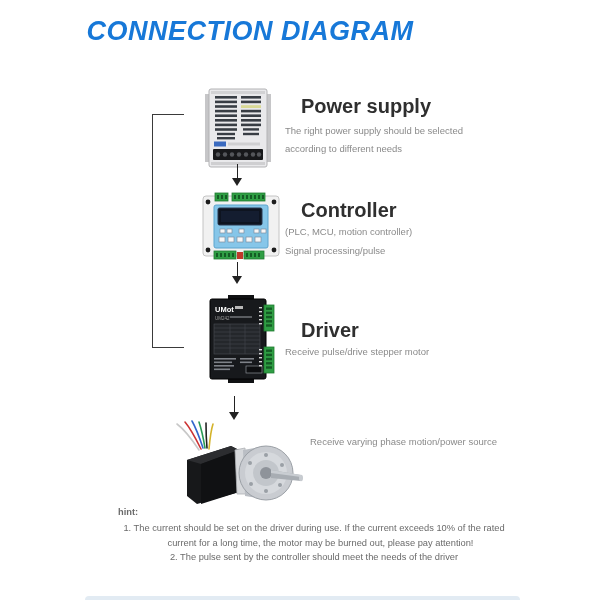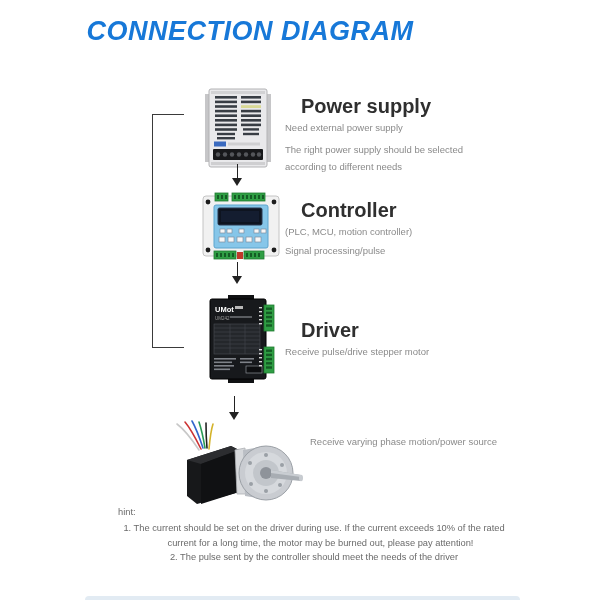--- a/index.html
+++ b/index.html
@@ -29,21 +29,21 @@
     position:absolute;left:0;bottom:0;width:0;height:0;
     border-left:5px solid transparent;border-right:5px solid transparent;
     border-top:8px solid #222;
   }
 
   
   .bracket-line{background:#3a3a3a;}
 
   
   .hint{left:118px;top:505px;width:392px;color:#6a6a6a;font-size:9.3px;line-height:1.55;}
-  .hint-title{margin:0 0 2px 0;}
+  .hint-title{margin:0 0 2px 0;font-weight:bold;}
   .hint-item{padding-left:13px;text-indent:-13px;margin:0;text-align:center;}
 
   
   .bottom-bar{
     left:85px;top:596px;width:435px;height:6px;
     background:#e2ebf3;border-radius:4px 4px 0 0;
   }
 
   svg{display:block;}
 </style>
@@ -99,21 +99,20 @@
         <circle cx="41" cy="66.5" r="2.2"></circle>
         <circle cx="48" cy="66.5" r="2.2"></circle>
       <circle cx="54" cy="66.5" r="2.2"></circle>
     </g>
     <rect x="6" y="74" width="54" height="3" fill="#cfcfd1"></rect>
   </svg>
 </div>
 
 <div class="abs sec-text" style="left:285px;top:94px;">
   <div class="sec-heading">Power supply</div>
-  <div class="sec-line">Need external power supply</div>
   <div class="sec-line wrap">The right power supply should be selected according to different needs</div>
 </div>
 
 <div class="abs arrow" style="left:232px;top:164px;height:22px;">
   <div class="shaft" style="height:16px;"></div>
     <div class="head"></div>
 </div>
 
 <div class="abs" style="left:202px;top:192px;">
   <svg width="78" height="68" viewBox="0 0 78 68">

